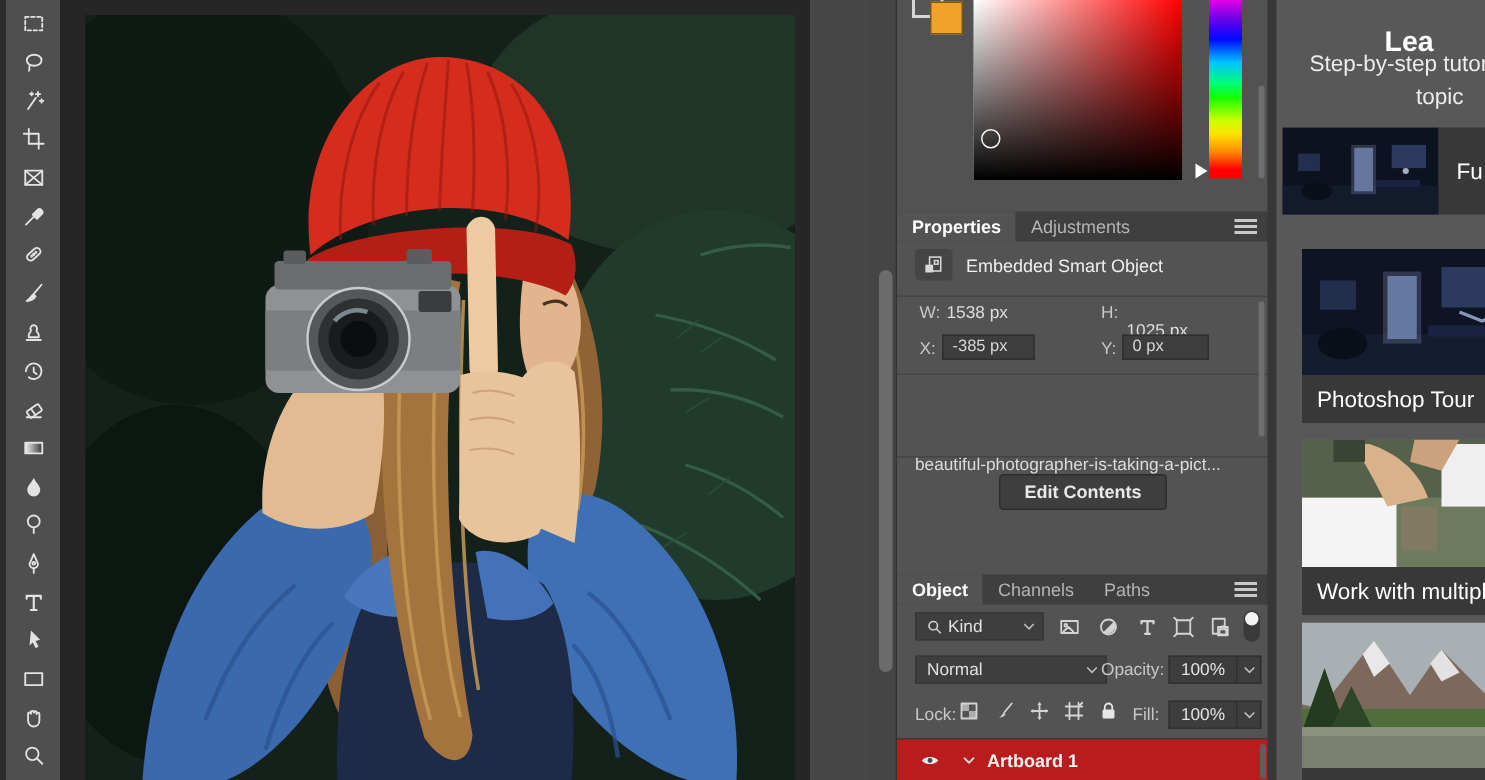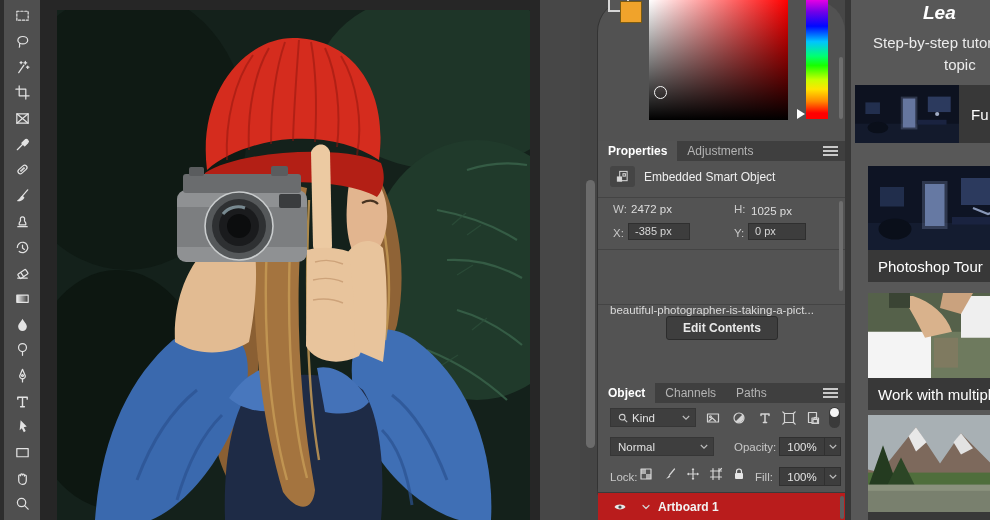--- a/index.html
+++ b/index.html
@@ -10,21 +10,21 @@
            border-left:4px solid #2d2d2d;box-sizing:border-box;padding-top:3px;}
   .tool{width:36px;height:25.7px;display:flex;align-items:center;justify-content:center;}
   .tool svg{width:17px;height:17px;stroke:#e3e3e3;fill:none;stroke-width:1.3;stroke-linecap:round;stroke-linejoin:round;}
   
   .canvas-area{position:absolute;left:40px;top:0;width:500px;height:520px;background:#262626;}
   .photo{position:absolute;left:17px;top:10px;width:473px;height:510px;background:#101c15;overflow:hidden;}
   .photo svg{display:block;width:473px;height:510px;}
   .canvas-gutter{position:absolute;left:540px;top:0;width:57px;height:520px;background:#454545;}
   .canvas-scrollbar{position:absolute;left:6px;top:180px;width:9px;height:268px;background:#6b6b6b;border-radius:5px;}
   
-  .panels{position:absolute;left:597px;top:0;width:248px;height:520px;background:#525252;border-left:1px solid #333;box-sizing:border-box;border-radius:32px;}
+  .panels{position:absolute;left:597px;top:0;width:248px;height:520px;background:#525252;border-left:1px solid #333;box-sizing:border-box;}
   
   .color-section{position:absolute;left:0;top:0;width:248px;height:141px;}
   .swatch{position:absolute;box-sizing:border-box;}
   .swatch-fg{left:10px;top:-9px;width:21px;height:21px;background:#565656;border:2px solid #d6d6d6;}
   .swatch-bg{left:22px;top:1px;width:22px;height:22px;background:#f0a32b;border:1px solid #7a5a12;}
   .sat-square{position:absolute;left:51px;top:0;width:139px;height:120px;
      background:linear-gradient(to bottom,rgba(0,0,0,0),#000),linear-gradient(to right,#fff,#f00);}
   .sat-cursor{position:absolute;left:5px;top:86px;width:13px;height:13px;border:1.6px solid #f5f5f5;border-radius:50%;box-sizing:border-box;}
   .hue-bar{position:absolute;left:208px;top:0;width:22px;height:119px;
      background:linear-gradient(to bottom,#e400e4 0%,#7100e8 10%,#0008ff 22%,#00c4ff 35%,#00ff74 47%,#17ff00 55%,#c6ff00 67%,#ffe400 75%,#ff8a00 85%,#ff0000 95%,#ff0000 100%);}
@@ -62,21 +62,21 @@
   .layers{position:absolute;left:0;top:383px;width:248px;height:137px;background:#535353;}
   .mini{display:flex;align-items:center;justify-content:center;position:absolute;width:20px;height:20px;}
   .mini svg{width:14px;height:14px;stroke:#d4d4d4;fill:none;stroke-width:1.2;stroke-linecap:round;stroke-linejoin:round;}
   .toggle-pill{position:absolute;left:231px;top:24px;width:11px;height:21px;background:#3a3a3a;border-radius:6px;}
   .toggle-pill .knob{position:absolute;left:1px;top:1px;width:9px;height:9px;background:#f4f4f4;border-radius:50%;}
   .artboard-row{position:absolute;left:0;top:109px;width:248px;height:28px;background:#b91c1c;border-top:1px solid #3a3a3a;}
   .artboard-name{position:absolute;left:60px;top:7px;font-size:12px;font-weight:bold;color:#f2f2f2;}
   
   .panel-gap{position:absolute;left:845px;top:0;width:6px;height:520px;background:#373737;}
   .learn{position:absolute;left:851px;top:0;width:139px;height:520px;background:#585858;}
-  .learn-title{position:absolute;left:72px;top:2px;font-size:19px;font-weight:600;color:#fff;white-space:nowrap;font-style:italic;}
+  .learn-title{position:absolute;left:72px;top:18px;font-size:19px;font-weight:600;color:#fff;white-space:nowrap;}
   .learn-sub1{position:absolute;left:22px;top:34px;font-size:15px;color:#ececec;white-space:nowrap;}
   .learn-sub2{position:absolute;left:93px;top:56px;font-size:15px;color:#ececec;white-space:nowrap;}
   .learn-row{position:absolute;left:4px;top:85px;width:175px;height:58px;background:#383838;display:flex;}
   .learn-row .thumb{width:104px;height:58px;flex:none;}
   .learn-row .cap{margin-left:12px;align-self:center;font-size:15px;color:#fff;white-space:nowrap;}
   .learn-card{position:absolute;left:17px;width:150px;}
   .learn-card .img{width:150px;display:block;}
   .learn-card .cap{height:32px;background:#383838;display:flex;align-items:center;padding-left:10px;
                    font-size:15px;color:#fff;white-space:nowrap;}
   .thumb svg,.learn-card svg{display:block;width:100%;height:100%;}
@@ -336,23 +336,23 @@
         <svg viewBox="0 0 14 14" fill="none" stroke="#d8d8d8" stroke-width="1.1">
           <rect x="4" y="1.5" width="8" height="10"></rect>
             <rect x="1.5" y="7.5" width="4.5" height="4.5" fill="#d8d8d8"></rect>
             <rect x="7.5" y="4" width="2.6" height="2.6"></rect>
         </svg>
       </div>
       <div class="smart-label">Embedded Smart Object</div>
       <div class="divider" style="top:56px;"></div>
 
       <div class="lbl" style="left:15px;top:62px;">W:</div>
-      <div class="val" style="left:33px;top:62px;">2472 px</div>
+      <div class="val" style="left:33px;top:62px;">1538 px</div>
       <div class="lbl" style="left:136px;top:62px;">H:</div>
-      <div class="val" style="left:153px;top:64px;text-align:center;">1025 px</div>
+      <div class="val" style="left:153px;top:74px;text-align:center;">1025 px</div>
 
       <div class="lbl" style="left:15px;top:86px;">X:</div>
       <div class="field" style="left:30px;top:82px;width:62px;">-385 px</div>
       <div class="lbl" style="left:136px;top:86px;">Y:</div>
       <div class="field" style="left:150px;top:82px;width:58px;">0 px</div>
 
       <div class="divider" style="top:108px;"></div>
       <div class="filename">beautiful-photographer-is-taking-a-pict...</div>
 
       <div class="divider" style="top:163px;"></div>
@@ -409,21 +409,21 @@
             <rect x="2.5" y="1.5" width="8" height="10"></rect>
             <rect x="6" y="7" width="6.5" height="5.5" fill="#535353"></rect>
             <rect x="7" y="8.5" width="4.5" height="3.5"></rect>
             <path d="M8 8.5 V7.6 a1.2 1.2 0 0 1 2.4 0 V8.5"></path>
           </svg>
       </div>
       <div class="toggle-pill">
           <div class="knob"></div>
         </div>
 
-      <div class="select" style="left:12px;top:54px;width:104px;background:#3e3e3e;">
+      <div class="select" style="left:12px;top:54px;width:128px;background:#3e3e3e;">
         <span>Normal</span>
         <span class="chev">
             <svg viewBox="0 0 10 7">
               <path d="M1 1 L5 5 L9 1"></path>
             </svg>
           </span>
       </div>
       <div class="lbl" style="left:136px;top:58px;">Opacity:</div>
       <div class="valuebox" style="left:181px;top:54px;">
         <div class="v">100%</div>

